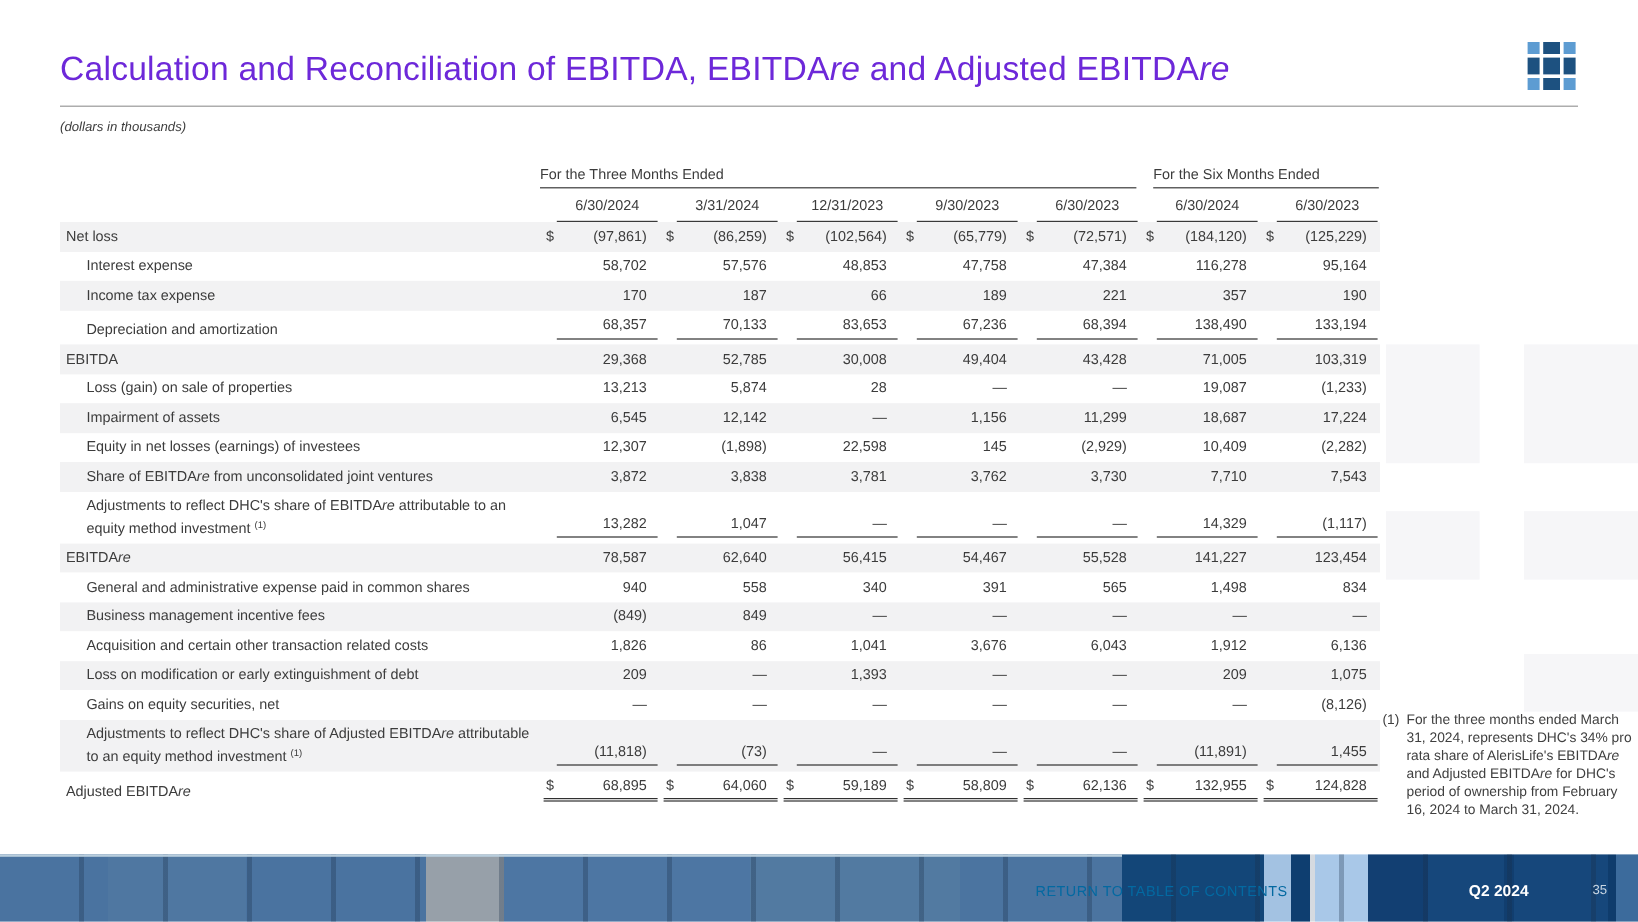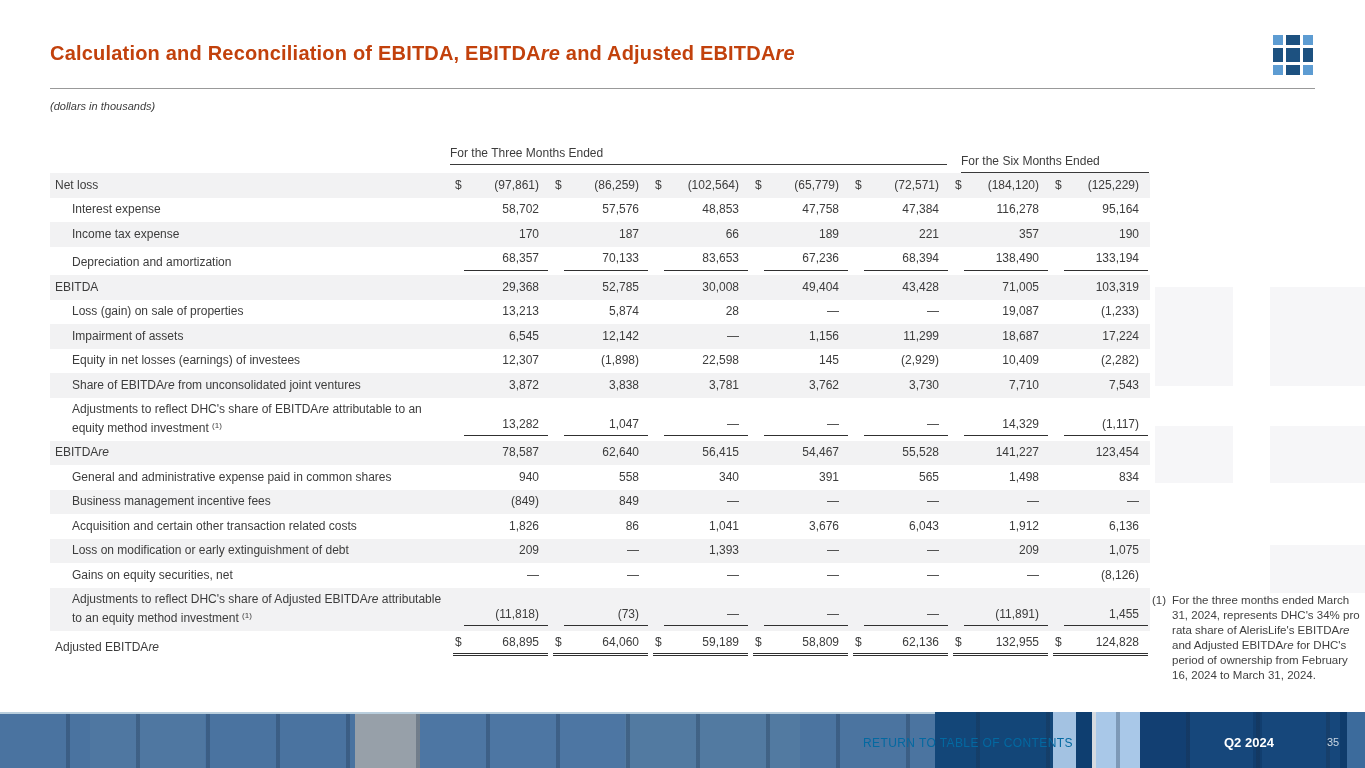--- a/index.html
+++ b/index.html
@@ -13,42 +13,42 @@
   html,body{margin:0;padding:0;}
   body{
     width:1365px;height:768px;position:relative;overflow:hidden;background:#ffffff;
     font-family:"Liberation Sans","DejaVu Sans",sans-serif;color:var(--text);
   }
   em{font-style:italic;}
   sup{font-size:8px;vertical-align:4px;}
 
   
   .page-title{
-    position:absolute;left:50px;top:42px;font-size:20px;font-weight:700;
-    color:#c2410c;white-space:nowrap;letter-spacing:0.2px;
+    position:absolute;left:50px;top:42px;font-size:28px;font-weight:400;
+    color:#6d28d9;white-space:nowrap;letter-spacing:0.2px;
   }
   .title-rule{position:absolute;left:50px;top:88px;width:1265px;height:0;border-top:1px solid #999;}
   .subtitle{position:absolute;left:50px;top:100px;font-size:11px;font-style:italic;color:#3d3d3d;}
 
   .logo{position:absolute;top:35px;right:52px;display:flex;align-items:center;gap:10px;background:#fff;padding-left:10px;}
   .logo-grid{display:grid;grid-template-columns:10px 14px 10px;grid-template-rows:10px 14px 10px;gap:3px;}
   .logo-grid i{display:block;}
   .lg-l{background:var(--brand-light);}
   .lg-d{background:var(--brand-dark);}
   .logo-words{color:var(--brand-dark);line-height:1;}
   .lw1{font-size:10px;font-weight:bold;letter-spacing:2.4px;margin-bottom:3px;}
   .lw2{font-size:17px;font-weight:bold;letter-spacing:0.4px;}
   .lw3{font-size:10px;font-weight:bold;letter-spacing:2.6px;margin-top:3px;}
 
   
   .table-wrap{position:absolute;left:50px;top:138px;width:1100px;}
   table{border-collapse:collapse;width:1100px;table-layout:fixed;font-size:12px;color:var(--text);}
   thead th{font-weight:normal;font-size:12px;padding:0;}
   .grp{border-bottom:1px solid var(--rule);padding-bottom:4px;text-align:left;margin-right:3px;}
-  .grp.g2{margin-left:11px;margin-right:1px;margin-top:16px;}
+  .grp.g2{margin-left:11px;margin-right:1px;}
   .dhead{margin:7px 2px 0 14px;border-bottom:1.4px solid var(--rule);padding-bottom:6px;text-align:center;}
   tbody td{padding:4.5px 0;vertical-align:bottom;line-height:15.5px;}
   tr.stripe{background:var(--stripe);}
   td.lblc{padding-left:5px;padding-right:6px;}
   td.lblc.ind{padding-left:22px;}
   .nc{display:flex;margin-left:3px;margin-right:2px;}
   .cur{flex:0 0 auto;padding-left:2px;}
   .val{flex:1 1 auto;text-align:right;padding-right:9px;}
   td.ul .nc{border-bottom:1.4px solid #303030;margin-left:14px;padding-bottom:3px;}
   td.dul .nc{border-bottom:3px double #303030;margin-left:3px;padding-bottom:2px;}
@@ -140,20 +140,44 @@
       <thead>
         <tr>
           <td></td>
           <th colspan="5">
             <div class="grp">For the Three Months Ended</div>
           </th>
           <th colspan="2">
             <div class="grp g2">For the Six Months Ended</div>
           </th>
         </tr>
+        <tr>
+          <td></td>
+          <th>
+            <div class="dhead">6/30/2024</div>
+          </th>
+          <th>
+            <div class="dhead">3/31/2024</div>
+          </th>
+          <th>
+            <div class="dhead">12/31/2023</div>
+          </th>
+          <th>
+            <div class="dhead">9/30/2023</div>
+          </th>
+          <th>
+            <div class="dhead">6/30/2023</div>
+          </th>
+          <th>
+            <div class="dhead">6/30/2024</div>
+          </th>
+          <th>
+            <div class="dhead">6/30/2023</div>
+          </th>
+        </tr>
       </thead>
       <tbody>
         <tr class="stripe">
           <td class="lblc">Net loss</td>
           <td>
             <div class="nc">
               <span class="cur">$</span>
               <span class="val">(97,861)</span>
             </div>
           </td>

